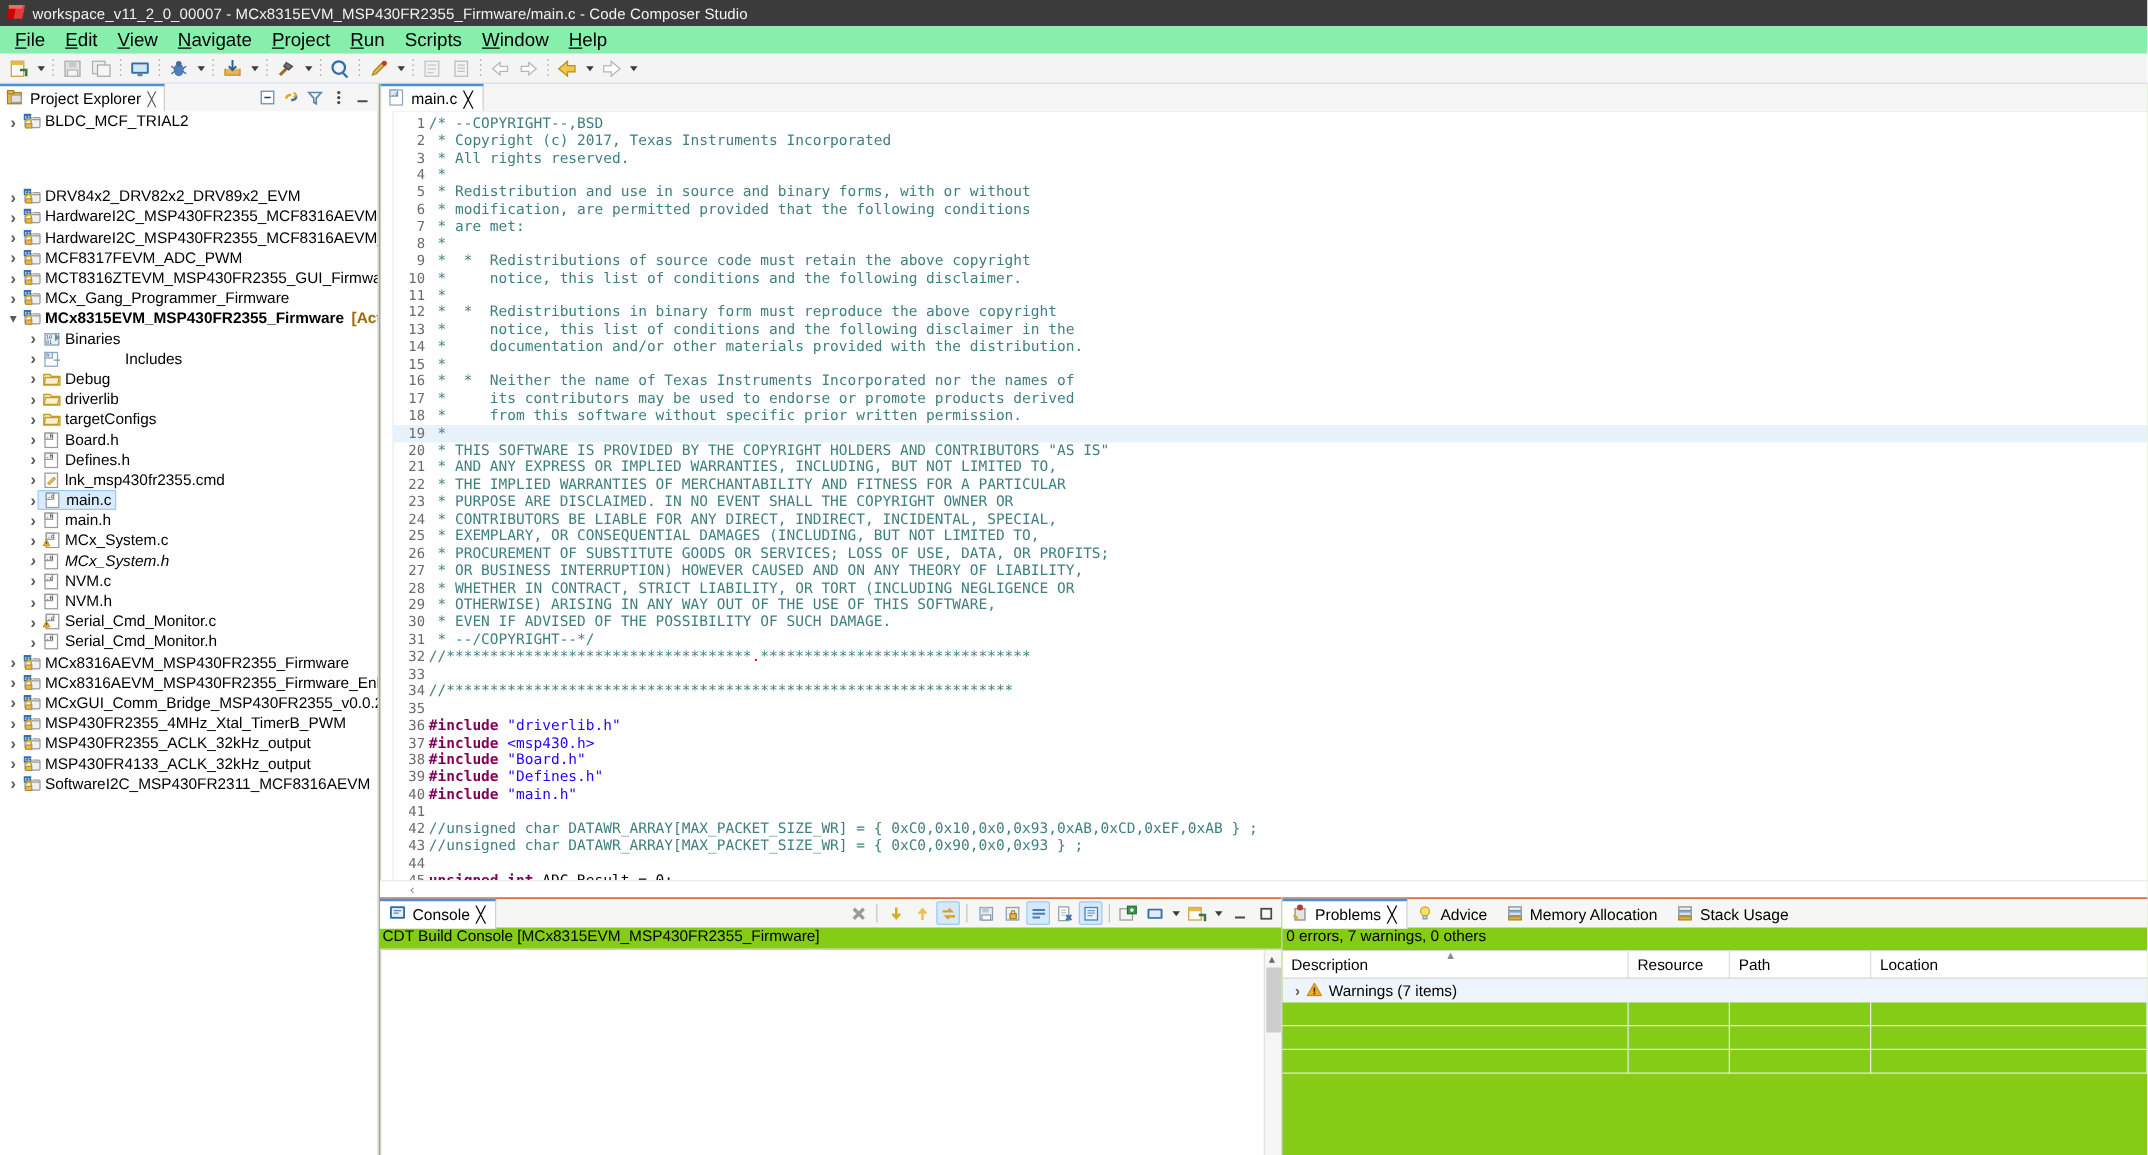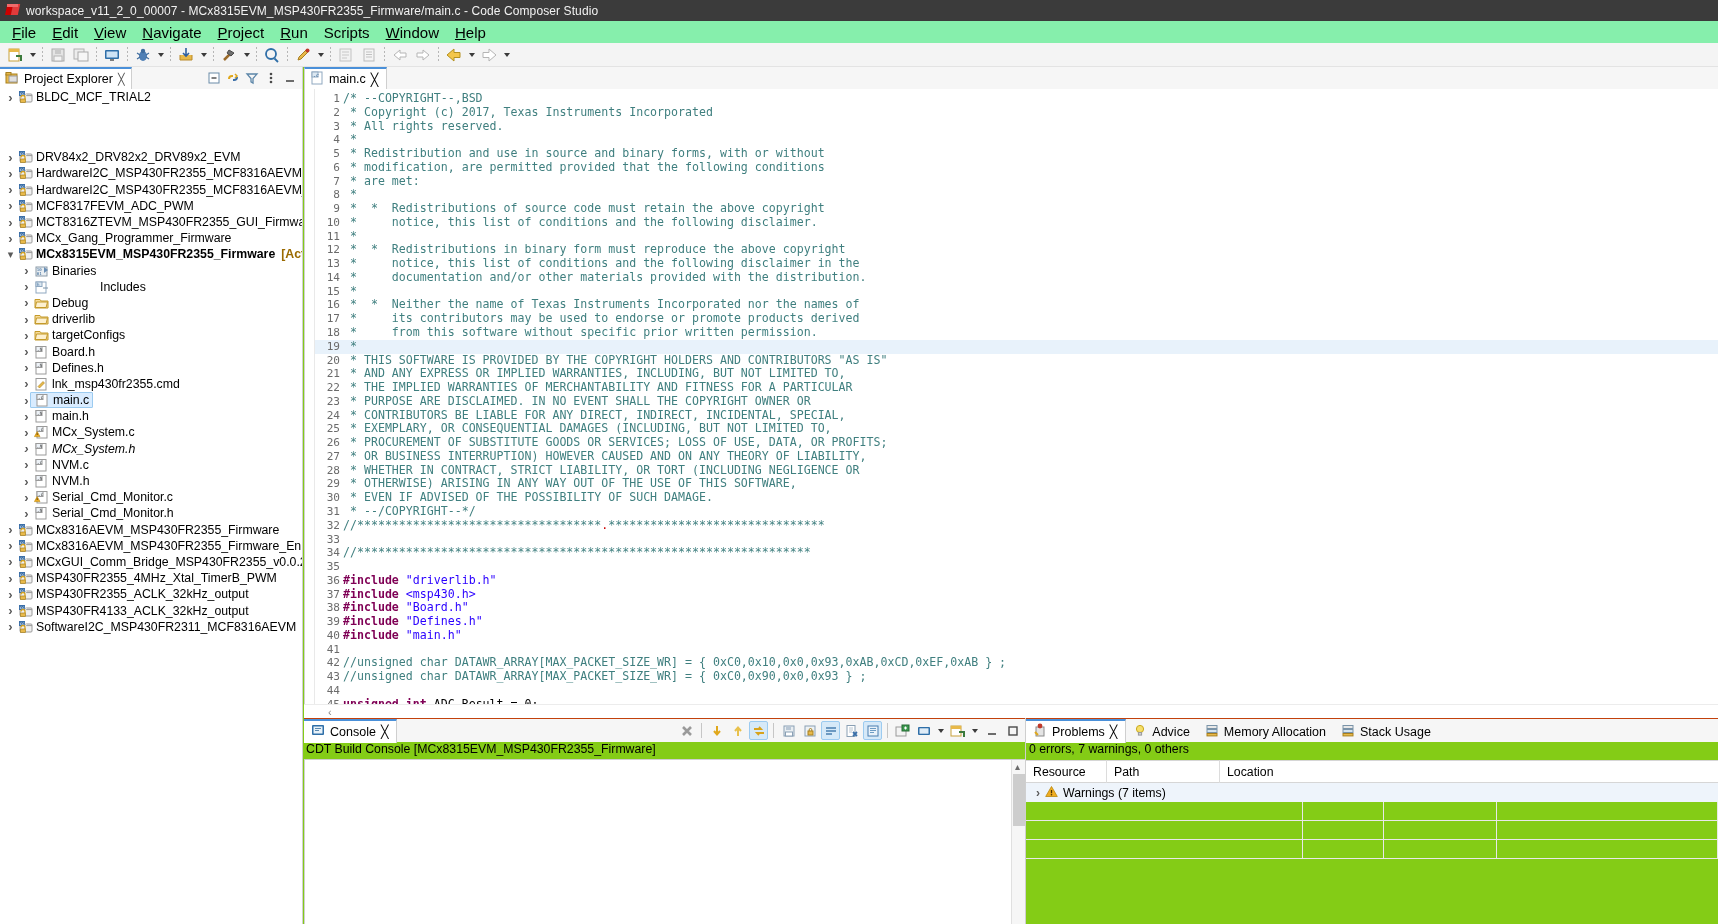--- a/index.html
+++ b/index.html
@@ -991,20 +991,24 @@
                   <rect x="2" y="6.5" width="10" height="3" fill="#d4e4f0" stroke="#7a93a8"></rect>
                   <rect x="2" y="10.5" width="10" height="2.4" fill="#e8b94a" stroke="#a8801f"></rect>
                 </svg>
             </span>
             <span>Stack Usage</span>
           </div>
         </div>
         <div class="prob-summary">0 errors, 7 warnings, 0 others</div>
         <div class="prob-table">
           <div class="prob-head">
+            <div style="width:277px;">
+              <span>Description</span>
+              <span class="sort-caret">▲</span>
+            </div>
             <div style="width:81px;">Resource</div>
             <div style="width:113px;">Path</div>
             <div style="flex:1;border-right:none;">Location</div>
           </div>
           <div class="prob-row">
             <div class="c1" style="width:277px;">
               <span class="chev">›</span>
               <span>
                 <svg width="13" height="13">
                     <path d="M6.5 1.5L12.3 11.5H0.7z" fill="#f0ad22" stroke="#b8860b" stroke-width=".8"></path>

